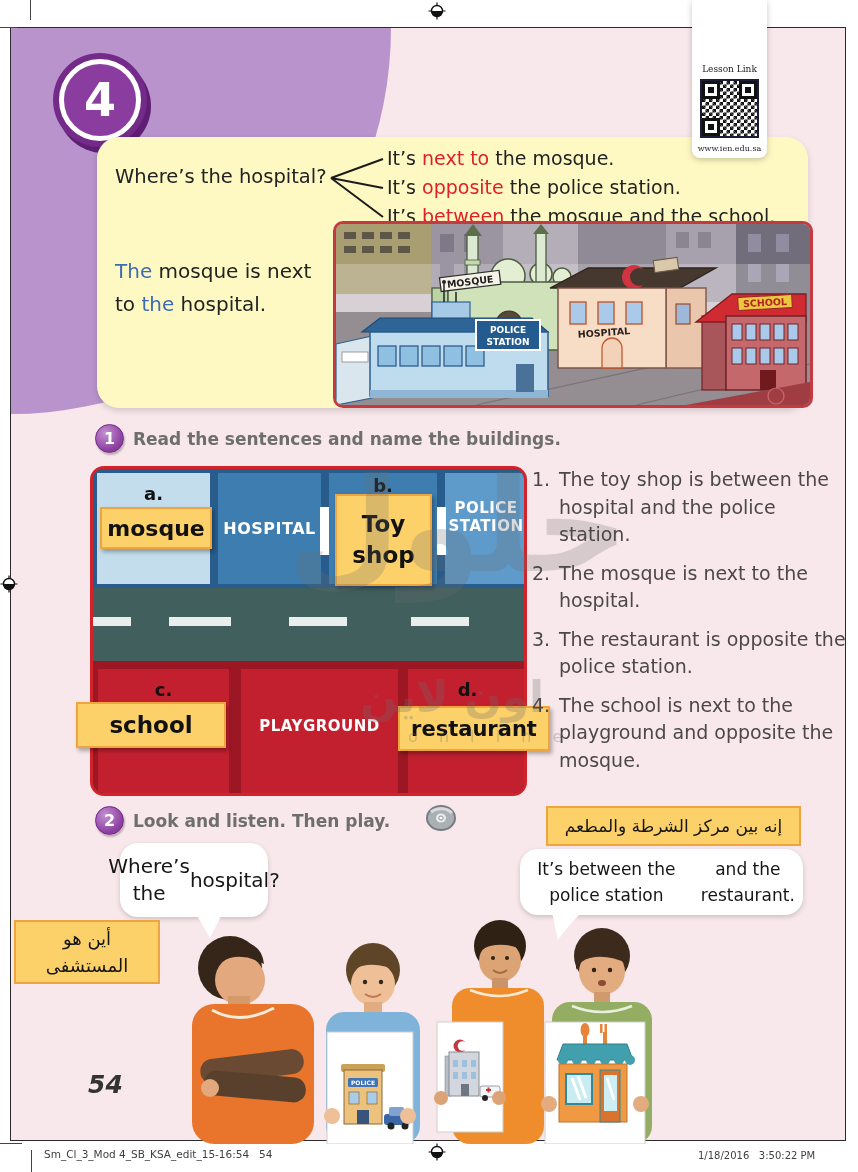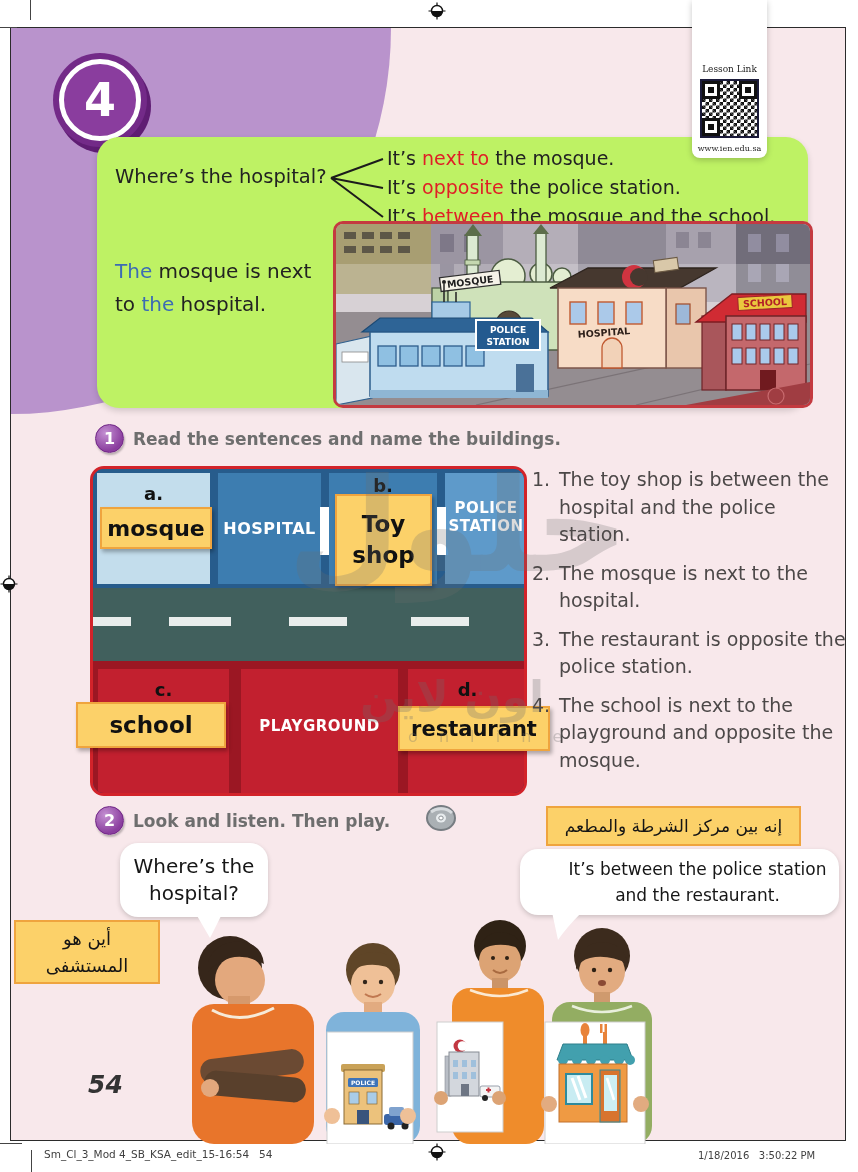--- a/index.html
+++ b/index.html
@@ -25,21 +25,21 @@
   .qr{position:absolute;left:8px;top:79px;width:55px;height:55px;border:2.5px solid #1b1b3a;background-color:#fff;
         background-image:linear-gradient(45deg,#111 26%,transparent 26% 74%,#111 74%),
                          linear-gradient(45deg,#111 26%,transparent 26% 74%,#111 74%);
         background-size:7px 7px;background-position:0 0,3.5px 3.5px;}
   .qf{position:absolute;width:12px;height:12px;border:3px solid #111;background:#fff;box-sizing:content-box;}
   .qf::after{content:"";position:absolute;left:3px;top:3px;width:6px;height:6px;background:#111;}
   .qf.tl{left:0;top:0}.qf.tr{right:0;top:0}.qf.bl{left:0;bottom:0}
   .lesson-url{position:absolute;bottom:5px;width:100%;text-align:center;font-family:"DejaVu Serif",serif;
         font-size:8px;color:#222;}
   
-  .dialog{position:absolute;left:97px;top:137px;width:711px;height:271px;background:#bef264;
+  .dialog{position:absolute;left:97px;top:137px;width:711px;height:271px;background:#fef9c3;
         border-radius:22px;box-shadow:0 3px 6px rgba(0,0,0,.15);z-index:2;}
   .dlg-q{position:absolute;left:18px;top:28px;font-size:19.5px;color:#222;}
   .branch{position:absolute;left:232px;top:14px;}
   .answers{position:absolute;left:290px;top:7px;}
   .answer{height:29px;line-height:29px;font-size:19px;color:#222;white-space:nowrap;}
   .hl{color:#e01f26;}
   .blue{color:#3c6cb4;}
   .example{position:absolute;left:18px;top:118px;font-size:20px;line-height:33px;color:#222;}
   .scene{position:absolute;left:236px;top:84px;width:474px;height:181px;border:3px solid #c43a40;
         border-radius:10px;overflow:hidden;background:#ccc5c9;box-sizing:content-box;}
@@ -81,24 +81,24 @@
   .wm{position:absolute;z-index:4;color:#6d6d6d;pointer-events:none;font-weight:bold;margin-top:23px;}
   #wm1{left:263px;top:432px;width:390px;font-size:130px;line-height:1.1;opacity:.24;text-align:center;}
   #wm2{left:360px;top:648px;font-size:44px;opacity:.28;}
   #wm3{left:408px;top:704px;font-size:16px;opacity:.3;letter-spacing:8px;font-weight:normal;}
   
   .sentences{position:absolute;left:532px;top:466px;width:318px;z-index:5;}
   .sent{display:flex;margin-bottom:11px;font-size:19px;color:#4c4848;line-height:1.45;}
   .sent .n{width:27px;flex:none;}
   
   .bubble{position:absolute;background:#fff;border-radius:18px;box-shadow:0 2px 5px rgba(0,0,0,.18);
-        display:flex;flex-direction:column;align-items:center;justify-content:center;color:#161616;
+        display:flex;flex-direction:row;align-items:center;justify-content:center;color:#161616;
         z-index:7;text-align:center;}
   #bub-q{left:120px;top:843px;width:148px;height:74px;font-size:20px;line-height:1.35;}
-  #bub-a{left:520px;top:849px;width:283px;height:66px;font-size:17px;line-height:1.55;padding-left:36px;}
+  #bub-a{left:520px;top:849px;width:283px;height:66px;font-size:17px;line-height:1.55;}
   .tail{position:absolute;z-index:7;}
   #tail-q{left:196px;top:914px;} #tail-a{left:548px;top:912px;}
   .arbox{position:absolute;background:#fcd169;border:2px solid #efa43e;z-index:7;display:flex;
         flex-direction:column;align-items:center;justify-content:center;font-size:18px;color:#151515;
         direction:rtl;text-align:right;box-sizing:border-box;}
   #ar-q{left:14px;top:920px;width:146px;height:64px;line-height:1.5;}
   #ar-a{left:546px;top:806px;width:255px;height:40px;font-size:17px;}
   
   #kids{position:absolute;left:150px;top:920px;width:640px;height:224px;z-index:3;}
   

